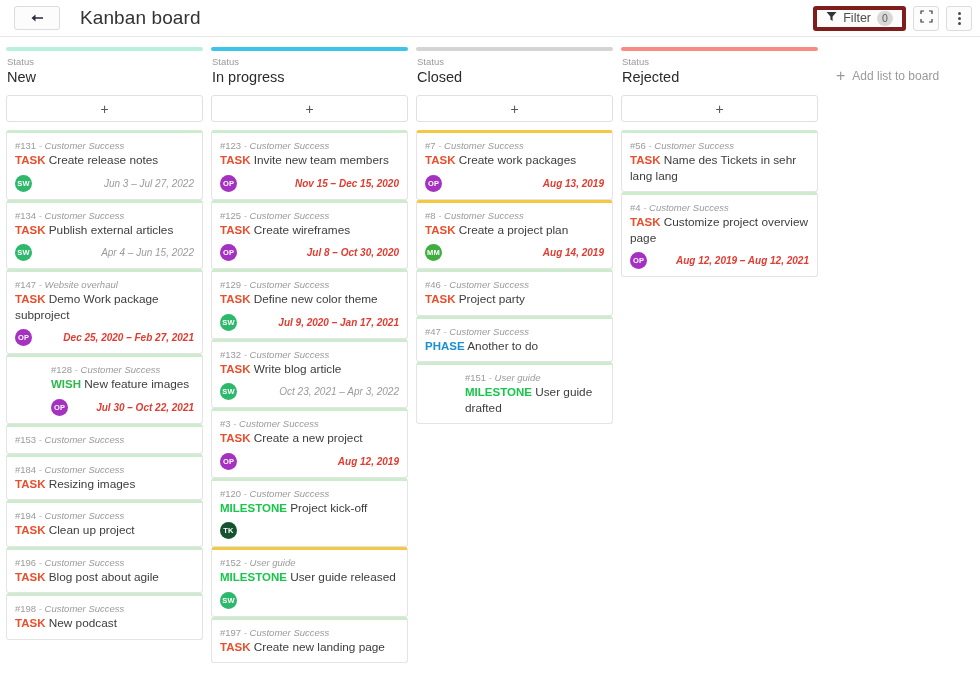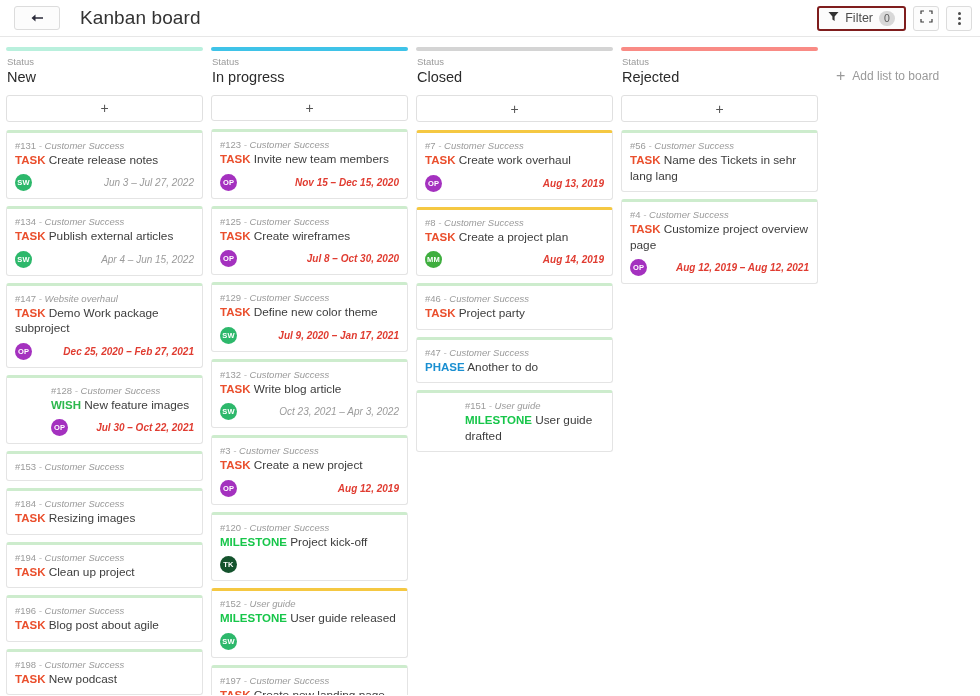--- a/index.html
+++ b/index.html
@@ -26,21 +26,21 @@
     cursor: pointer;
   }
   .back-btn svg { display: block; }
   .board-title {
     font-size: 19px; color: #333; margin-left: 20px;
     font-weight: 400; letter-spacing: .1px; white-space: nowrap;
   }
   .topbar-right { margin-left: auto; display: flex; align-items: center; gap: 7px; }
   .filter-btn {
     height: 25px; padding: 0 9px;
-    border: 2px solid #7f1d1d; border-radius: 3px; background: #fcfcfc;
+    border: 4px solid #7f1d1d; border-radius: 3px; background: #fcfcfc;
     display: flex; align-items: center; gap: 6px;
     font-size: 12.5px; color: #4d4d4d; cursor: pointer;
   }
   .filter-badge {
     background: #d8d8d8; color: #5a5a5a;
     border-radius: 9px; min-width: 16px; height: 15px;
     font-size: 10.5px; display: flex; align-items: center; justify-content: center;
     padding: 0 4px;
   }
   .icon-btn {
@@ -70,21 +70,21 @@
   .col-head { padding: 5px 1px 0 1px; }
   .col-status-label { font-size: 9.5px; color: #9a9a9a; line-height: 12px; }
   .col-name { font-size: 14.5px; color: #2b2b2b; line-height: 18px; }
   .add-card-btn {
     margin-top: 9px;
     height: 27px; width: 100%;
     border: 1px solid #e0e0e0; border-radius: 3px; background: #fff;
     display: flex; align-items: center; justify-content: center;
     font-size: 14px; color: #555; cursor: pointer;
   }
-  .cards { margin-top: 8px; display: flex; flex-direction: column; gap: 7px; overflow: hidden; }
+  .cards { margin-top: 8px; display: flex; flex-direction: column; overflow: hidden; }
 
   .card {
     background: #fff;
     border: 1px solid #e4e4e4;
     border-top-width: 3px;
     border-radius: 3px;
     padding: 6px 8px 7px 8px;
     cursor: pointer;
   }
   .card-meta { font-size: 9.5px; color: #9b9b9b; line-height: 13px; white-space: nowrap; }
@@ -290,21 +290,21 @@
     <div class="column">
       <div class="col-accent" style="background: rgb(212, 212, 212);"></div>
       <div class="col-head">
         <div class="col-status-label">Status</div>
         <div class="col-name">Closed</div>
       </div>
       <div class="add-card-btn">+</div>
       <div class="cards">
         <div class="card" style="border-top-color: rgb(245, 200, 66);">
           <div class="card-meta"><span>#7</span><span class="proj"> -  Customer Success</span></div>
-          <div class="card-title-row"><span class="badge" style="color: rgb(234, 79, 45);">TASK</span><span> Create work overhaul</span></div>
+          <div class="card-title-row"><span class="badge" style="color: rgb(234, 79, 45);">TASK</span><span> Create work packages</span></div>
           <div class="card-foot">
             <div class="avatar" style="background: rgb(164, 49, 191);">OP</div>
             <div class="dates overdue">Aug 13, 2019</div>
           </div>
         </div>
         <div class="card" style="border-top-color: rgb(245, 200, 66);">
           <div class="card-meta"><span>#8</span><span class="proj"> -  Customer Success</span></div>
           <div class="card-title-row"><span class="badge" style="color: rgb(234, 79, 45);">TASK</span><span> Create a project plan</span></div>
           <div class="card-foot">
             <div class="avatar" style="background: rgb(63, 174, 63);">MM</div>

